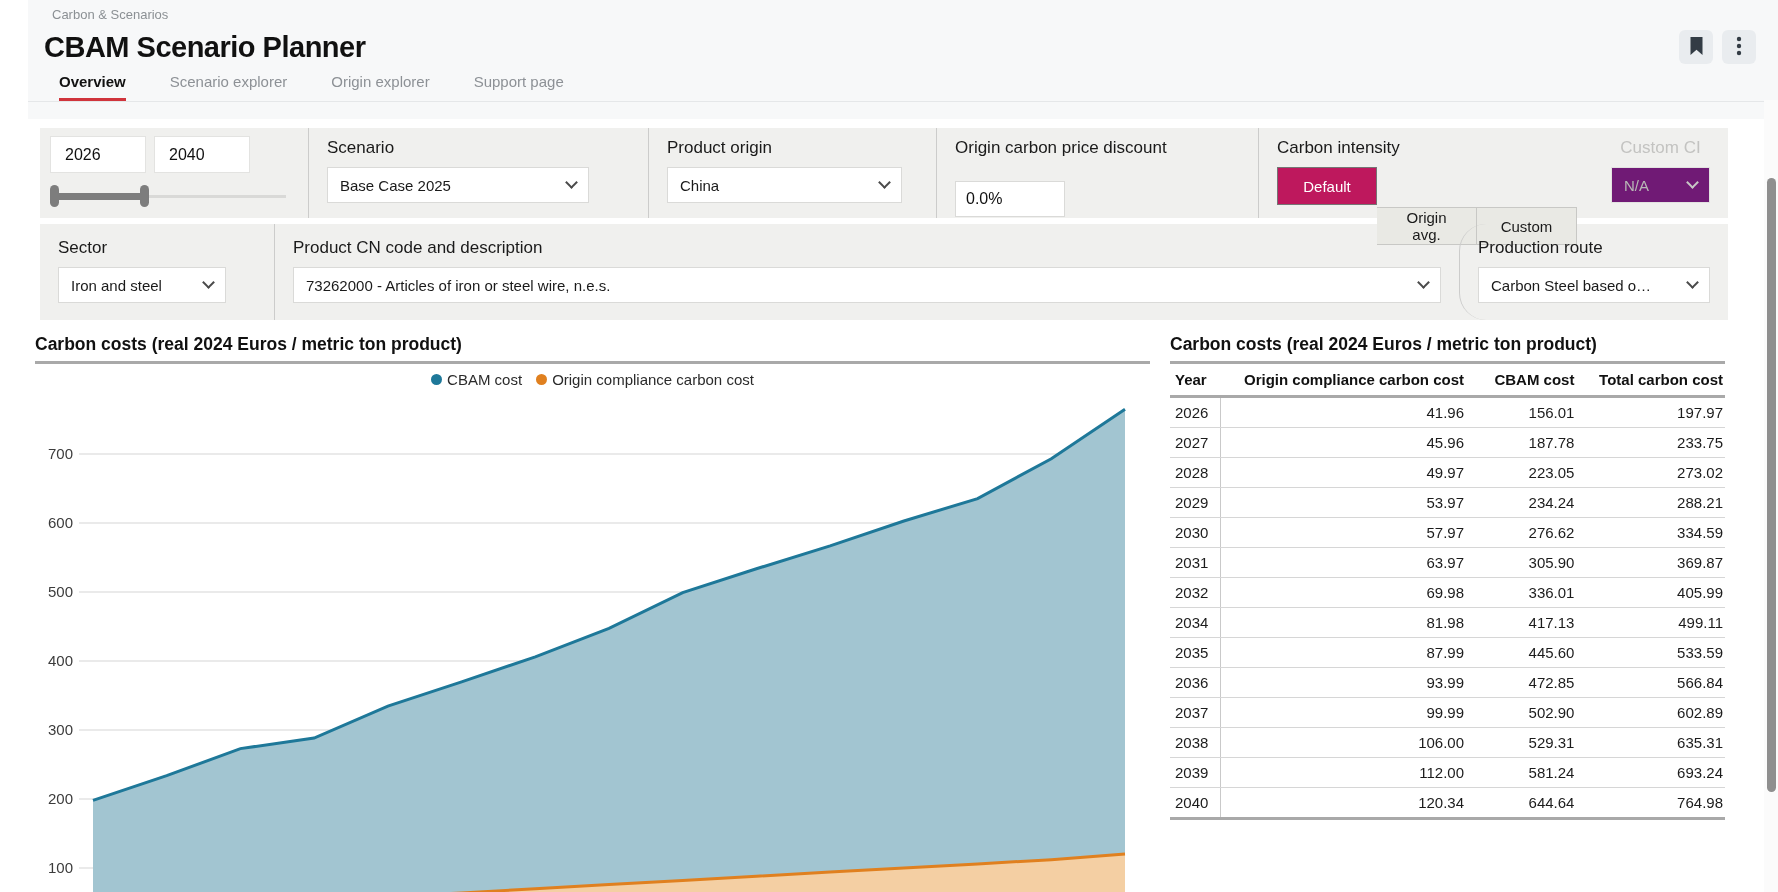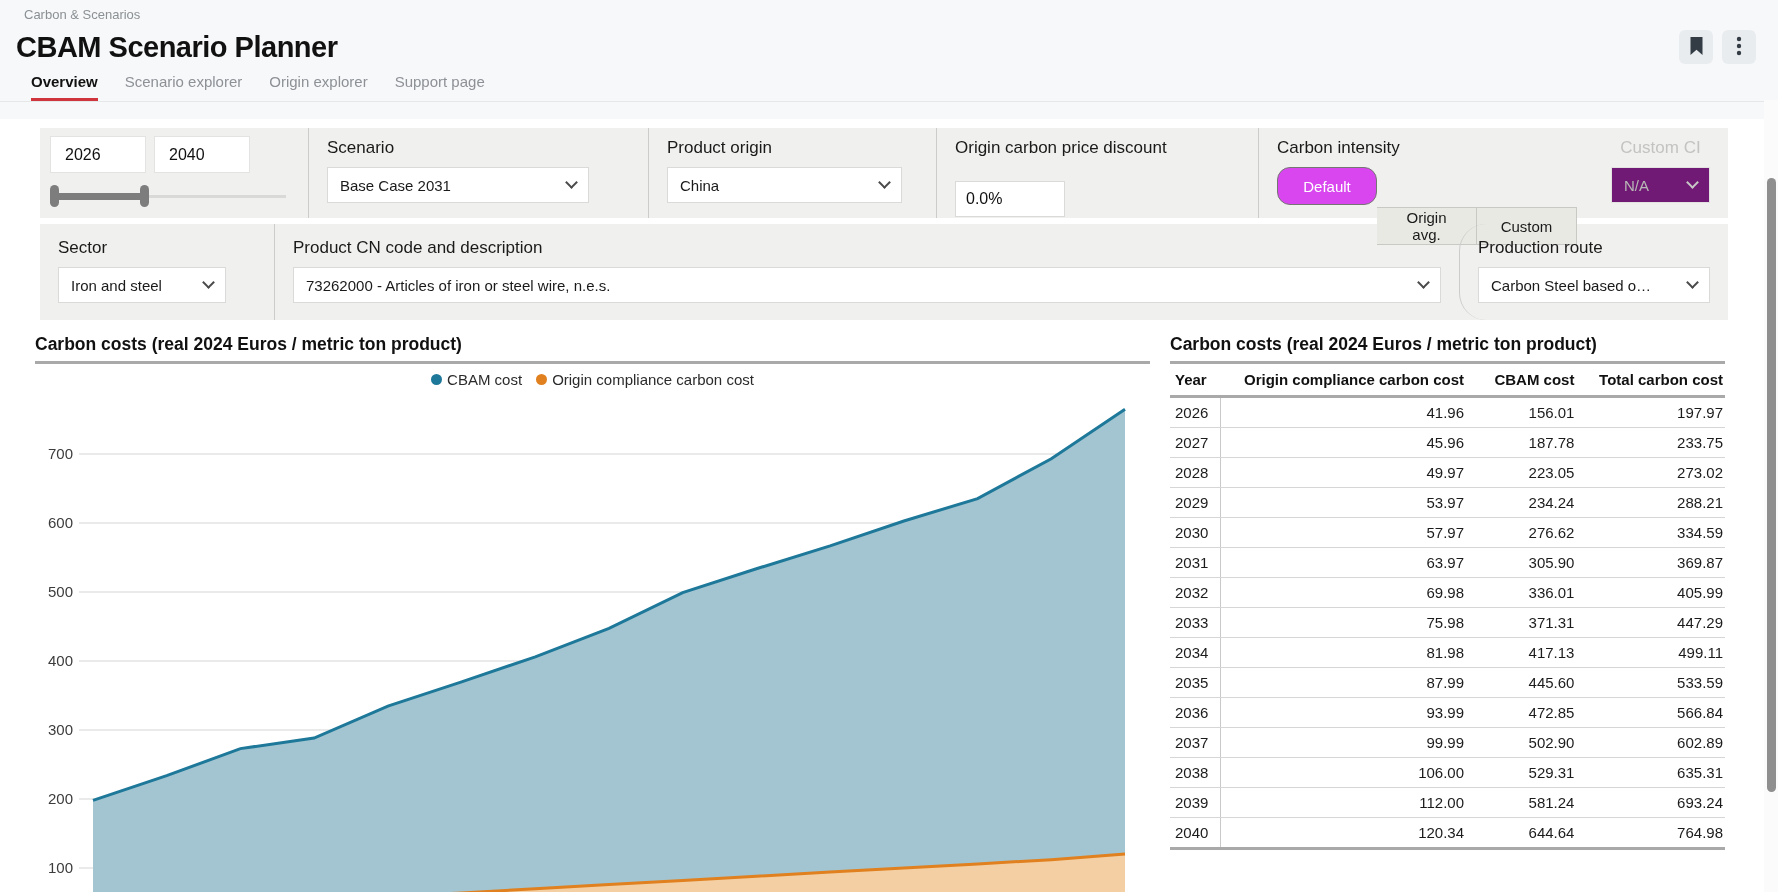--- a/index.html
+++ b/index.html
@@ -2,27 +2,27 @@
 <html><head>
 <meta charset="utf-8">
 <style>
   * { box-sizing: border-box; margin: 0; padding: 0; }
   html,body { width:1778px; height:892px; overflow:hidden; }
   body {
     font-family:"Liberation Sans", sans-serif;
     background:#ffffff; color:#1a1a1a; position:relative;
   }
   
-  .header { height:119px; background:#f7f8f9; padding-top:7px; position:relative; }
+  .header { height:119px; background:#f7f8f9; padding-top:7px; position:relative;margin-left:28px; }
   .breadcrumb { font-size:13px; color:#8b9094; padding-left:24px; height:16px; }
   .title-row { display:flex; align-items:flex-end; justify-content:space-between; padding:3px 22px 0 16px; }
   .page-title { font-size:29px; font-weight:bold; color:#111; letter-spacing:-0.5px; }
   .header-actions { display:flex; gap:9px; margin-top:4px; }
   .icon-btn { width:34px; height:34px; border:none; border-radius:6px; background:#e9ecef; display:flex; align-items:center; justify-content:center; cursor:pointer; }
-  .tabs { display:flex; gap:27px; padding-left:31px; margin-top:9px; border-bottom:1px solid #e5e7e9; }
+  .tabs { display:flex; gap:44px; padding-left:31px; margin-top:9px; border-bottom:1px solid #e5e7e9; }
   .tab { font-size:15px; color:#8d9196; padding-bottom:8px; border-bottom:3px solid transparent; cursor:pointer; }
   .tab.active { color:#111; font-weight:bold; border-bottom-color:#d0343c; }
   
   .filters { padding:9px 50px 0 40px; }
   .frow { background:#f0f0ee; display:flex; }
   .frow1 { height:90px; margin-bottom:6px; }
   .frow2 { height:96px; }
   .fsec { padding:10px 18px 0 18px; }
   .fsec.divided { border-left:1px solid #cccccb; }
   .flabel { font-size:17px; color:#1a1a1a; margin-bottom:9px; white-space:nowrap; }
@@ -39,21 +39,21 @@
   .slider .range { position:absolute; left:4px; width:38%; top:8px; height:7px; background:#7d7d7d; }
   .slider .handle { position:absolute; top:0; width:9px; height:22px; border-radius:5px; background:#7d7d7d; cursor:pointer; }
   .handle.start { left:0; } .handle.end { left:38%; }
   .scenario-sec { width:340px; } .scenario-sec .dropdown { width:262px; }
   .origin-sec { width:288px; } .origin-sec .dropdown { width:235px; }
   .discount-sec { width:322px; } .discount-sec .txtinput { width:110px;margin-top:14px; }
   .ci-sec { width:335px; }
   .seg { display:flex; }
   .seg-btn { height:38px; min-width:100px; padding:0 14px; font-size:15px; font-family:"Liberation Sans",sans-serif; background:#e9e9e4; border:1px solid #c8c8c5; color:#1a1a1a; cursor:pointer; }
   .seg-btn + .seg-btn { border-left:none;margin-top:40px; }
-  .seg-btn.selected { background:#d946ef; border-color:#757574; color:#fff;border-radius:13px; }
+  .seg-btn.selected { background:#be185d; border-color:#757574; color:#fff; }
   .customci-sec { flex:1; }
   .customci-sec .flabel { color:#c3c3c1;text-align:center; }
   .ctrl.disabled { background:#701a75; border-color:#e2e2e0; color:#b8b8b6; cursor:default; }
   .ctrl.disabled .chev { border-color:#c7c7c5; }
   .sector-sec { width:250px; padding-top:14px; } .sector-sec .dropdown { width:168px; }
   .cn-sec { width:1202px; padding-top:14px; } .cn-sec .dropdown { width:1148px; }
   .route-sec { flex:1; padding-top:14px;border-radius:27px; } .route-sec .dropdown { width:232px; }
   .route-sec .dropdown .val { overflow:hidden; white-space:nowrap; }
   
   .main { display:flex; margin:13px 0 0 35px; }
@@ -120,21 +120,21 @@
       <div class="slider">
         <div class="track"></div>
         <div class="range"></div>
         <div class="handle start"></div>
         <div class="handle end"></div>
       </div>
     </div>
     <div class="fsec divided scenario-sec">
       <div class="flabel">Scenario</div>
       <div class="ctrl dropdown">
-        <span class="val">Base Case 2031</span>
+        <span class="val">Base Case 2025</span>
         <span class="chev"></span>
       </div>
     </div>
     <div class="fsec divided origin-sec">
       <div class="flabel">Product origin</div>
       <div class="ctrl dropdown">
         <span class="val">China</span>
         <span class="chev"></span>
       </div>
     </div>
@@ -272,26 +272,20 @@
             <td>305.90</td>
             <td>369.87</td>
           </tr>
           <tr>
             <td class="year-cell">2032</td>
             <td>69.98</td>
             <td>336.01</td>
             <td>405.99</td>
           </tr>
           <tr>
-            <td class="year-cell">2033</td>
-            <td>75.98</td>
-            <td>371.31</td>
-            <td>447.29</td>
-          </tr>
-          <tr>
             <td class="year-cell">2034</td>
             <td>81.98</td>
             <td>417.13</td>
             <td>499.11</td>
           </tr>
           <tr>
             <td class="year-cell">2035</td>
             <td>87.99</td>
             <td>445.60</td>
             <td>533.59</td>

